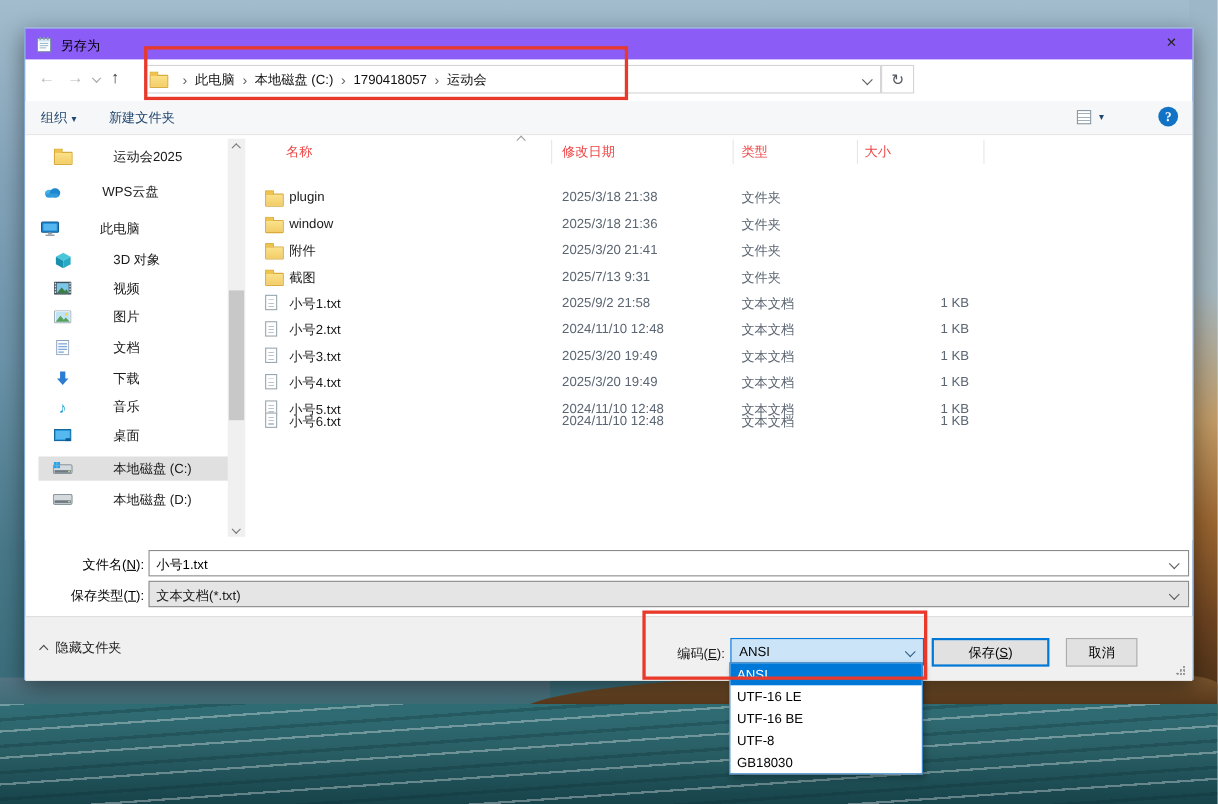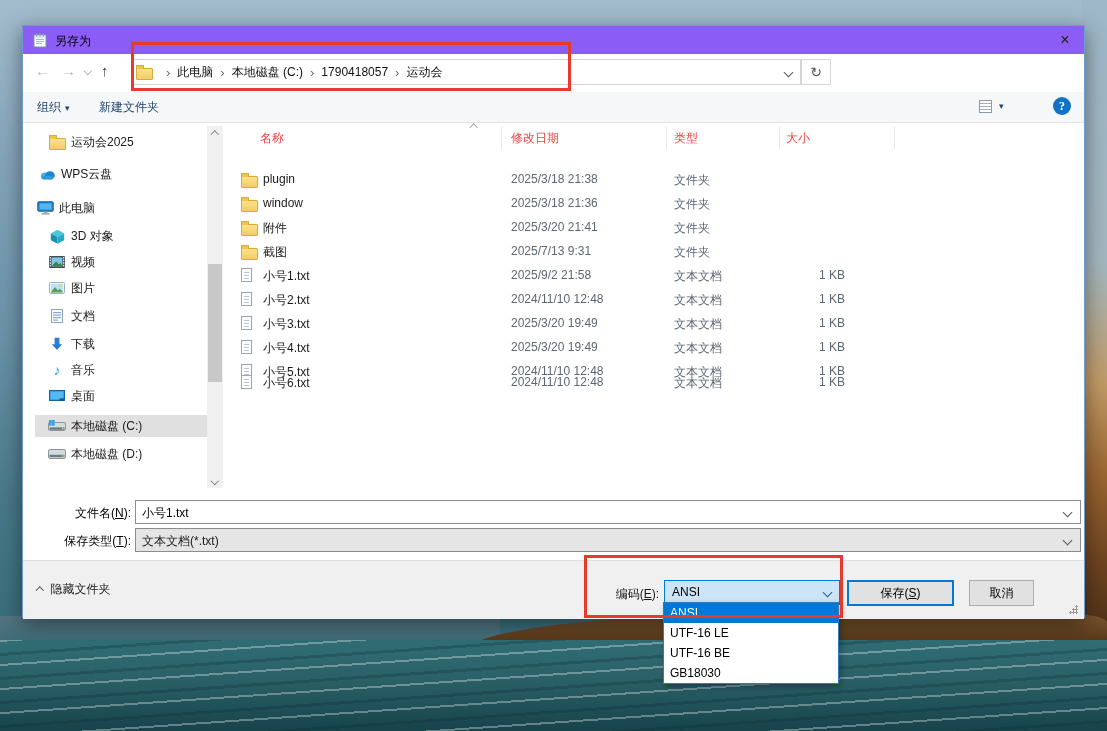--- a/index.html
+++ b/index.html
@@ -51,35 +51,35 @@
   .help-btn{position:absolute;left:1030px;top:5px;width:18px;height:18px;border-radius:50%;background:#1273c6;color:#fff;
     font-weight:bold;font-size:12px;text-align:center;line-height:18px;}
   
   .chev{display:inline-block;width:6px;height:6px;border-right:1.4px solid #5a5a5a;border-bottom:1.4px solid #5a5a5a;}
   .chev.down{transform:rotate(45deg);}
   .chev.up{transform:rotate(-135deg);}
   .chev.small{width:4.5px;height:4.5px;}
   
   .main{position:absolute;left:0;top:97px;width:100%;height:368px;background:#fff;}
   
-  .side-item{position:absolute;height:22px;display:flex;align-items:center;width:180px;}
+  .side-item{position:absolute;height:22px;display:flex;align-items:center;width:180px;gap:32px;}
   .side-item .si-icon{display:inline-flex;width:20px;justify-content:center;}
   .side-item .si-label{margin-left:4px;white-space:nowrap;}
   .side-item.selected{background:#e0e0e0;}
   .sb{position:absolute;left:184px;top:3px;width:16px;height:362px;background:#f0f0f0;}
   .sb .arr{position:absolute;left:0;width:16px;height:15px;color:#606060;text-align:center;line-height:15px;}
   .sb .thumb{position:absolute;left:1px;top:138px;width:14px;height:118px;background:#c8c8c8;}
   
   .col-hd{position:absolute;top:3px;height:24px;line-height:24px;color:#ef4444;}
   .col-sep{position:absolute;top:4px;width:1px;height:22px;background:#e3e7eb;}
   .frow{position:absolute;height:24px;width:840px;}
   .frow .fname{position:absolute;left:40px;top:4px;color:#1a1a1a;white-space:nowrap;}
   .frow .fdate{position:absolute;left:288px;top:4px;color:#5b6672;}
   .frow .ftype{position:absolute;left:451px;top:4px;color:#5b6672;}
-  .frow .fsize{position:absolute;left:560px;top:4px;width:98px;text-align:center;color:#5b6672;}
+  .frow .fsize{position:absolute;left:560px;top:4px;width:98px;text-align:right;color:#5b6672;}
   .frow .ficon{position:absolute;left:18px;top:4px;}
   
   .icon-folder{display:inline-block;width:15px;height:10px;background:linear-gradient(#fbe18a,#f2cd66);
     border:1px solid #d9ab3c;border-radius:1px;position:relative;margin-top:4px;}
   .icon-folder::before{content:"";position:absolute;top:-4px;left:-1px;width:6px;height:3px;background:#eec44f;
     border:1px solid #d9ab3c;border-bottom:none;border-radius:1px 1px 0 0;}
   .icon-page{display:inline-block;width:11px;height:14px;background:#fff;border:1px solid #9aa7b0;position:relative;box-sizing:border-box;}
   .icon-page::before{content:"";position:absolute;left:2px;right:2px;top:3px;height:8px;
     background:repeating-linear-gradient(#b9c4cc 0 1px,transparent 1px 3px);}
   
@@ -417,19 +417,20 @@
       <div class="btn default" style="left:824px;width:107px;"><span>保存(</span><u>S</u><span>)</span></div>
       <div class="btn" style="left:946px;width:65px;"><span>取消</span></div>
       <span class="grip"></span>
     </div>
   </div>
 
   <div class="popup">
     <div class="opt selected">ANSI</div>
     <div class="opt">UTF-16 LE</div>
     <div class="opt">UTF-16 BE</div>
+    <div class="opt">UTF-8</div>
     <div class="opt">GB18030</div>
   </div>
 
   <div class="redbox" style="left:131px;top:42px;width:440px;height:49px;"></div>
   <div class="redbox" style="left:584px;top:555px;width:259px;height:63px;"></div>
 
 </div>
 
 </body></html>

